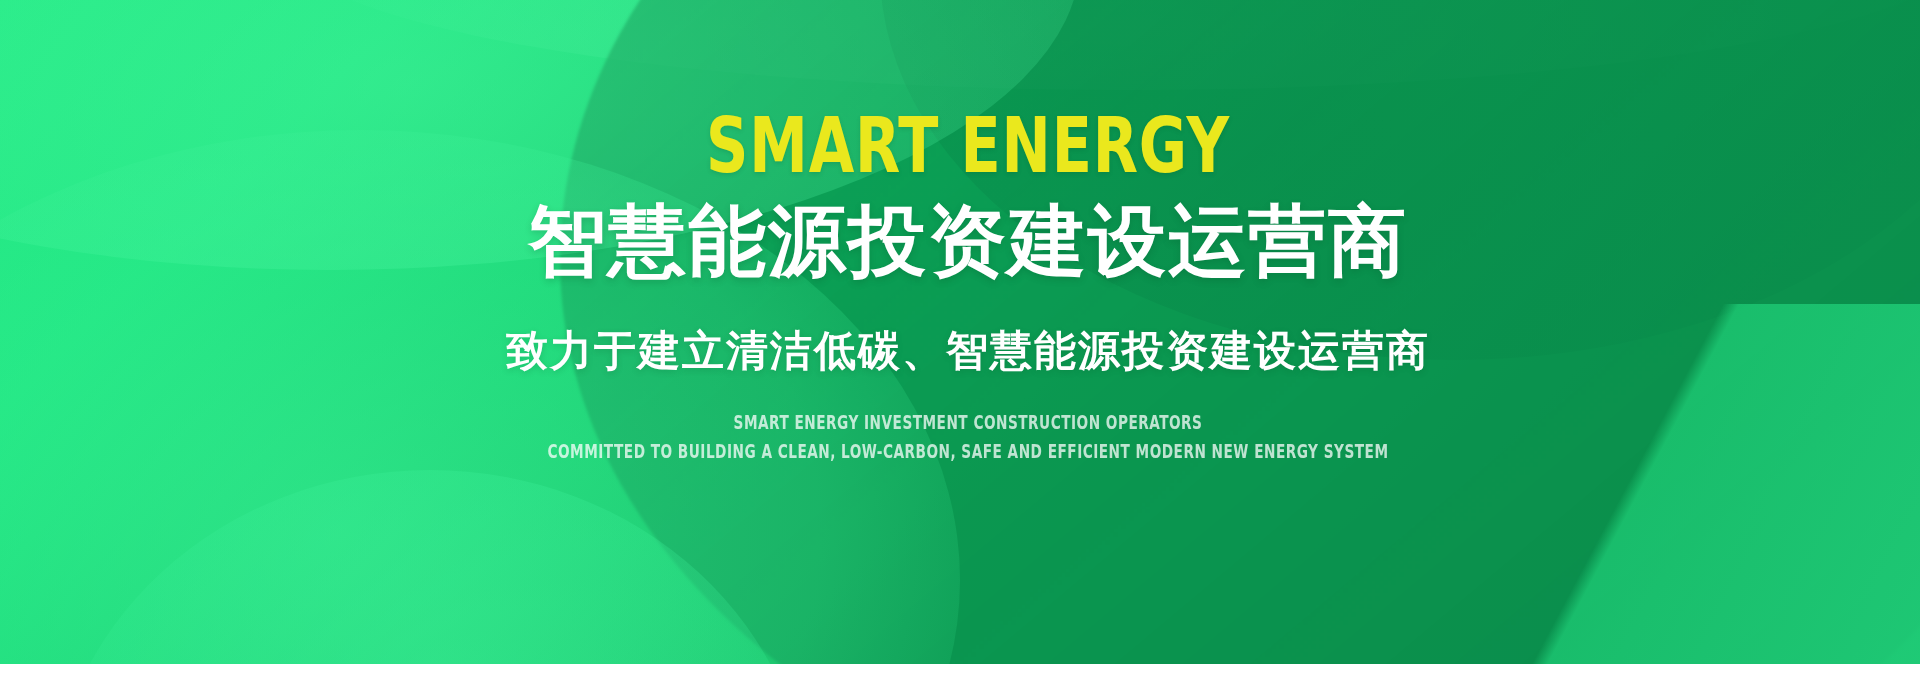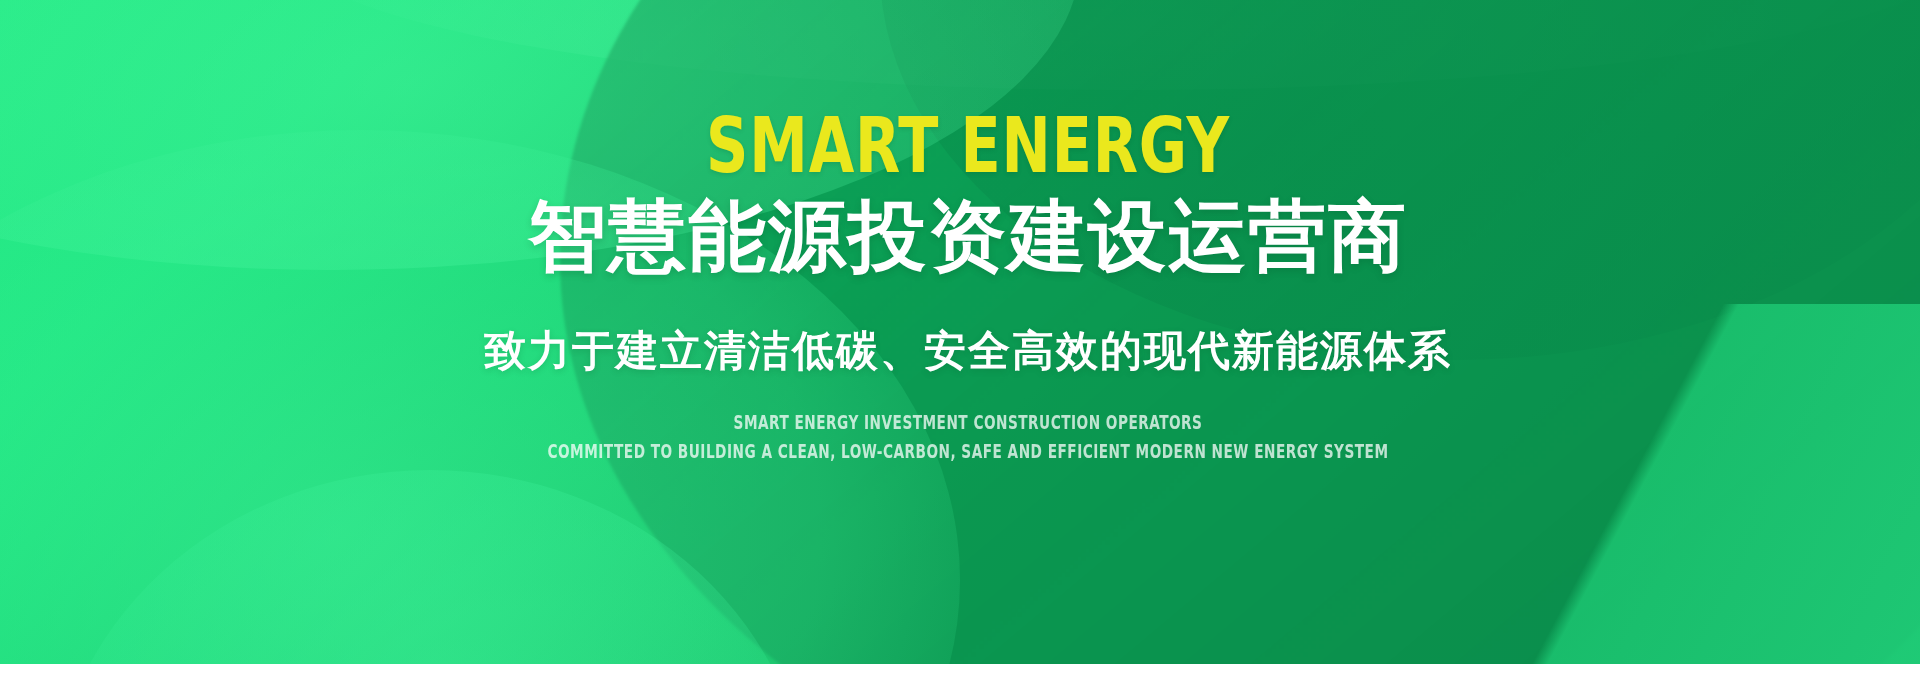--- a/index.html
+++ b/index.html
@@ -155,21 +155,21 @@
     font-size: 76px;
     line-height: 1.0;
     letter-spacing: 1px;
     color: #eae81d;
     transform: scaleX(0.86);
     text-shadow: 0 2px 5px rgba(0,70,35,0.16);
   }
 
   #headline-cn {
     margin-top: 16px;
-    font-family: Liberation Mono, monospace;
+    font-family: Liberation Serif, serif;
     font-weight: 700;
     font-size: 78px;
     line-height: 1.08;
     letter-spacing: 2px;
     color: #ffffff;
     text-shadow: 0 3px 7px rgba(0,70,35,0.20);
   }
 
   #subhead-cn {
     margin-top: 42px;
@@ -215,21 +215,21 @@
   <div class="blob" id="blob-light-bottomleft"></div>
   <div class="blob" id="blob-light-bottomright"></div>
 
   <div id="content">
     <div id="text-block">
 
       <div id="eyebrow-en">SMART ENERGY</div>
 
       <div id="headline-cn">智慧能源投资建设运营商</div>
 
-      <div id="subhead-cn">致力于建立清洁低碳、安全高效的现代新能源体系</div>
+      <div id="subhead-cn">致力于建立清洁低碳、智慧能源投资建设运营商</div>
 
       <div class="caption-en" id="caption-line1">SMART ENERGY INVESTMENT CONSTRUCTION OPERATORS</div>
 
       <div class="caption-en" id="caption-line2">COMMITTED TO BUILDING A CLEAN, LOW-CARBON, SAFE AND EFFICIENT MODERN NEW ENERGY SYSTEM</div>
 
     </div>
   </div>
 
 </div>
 

